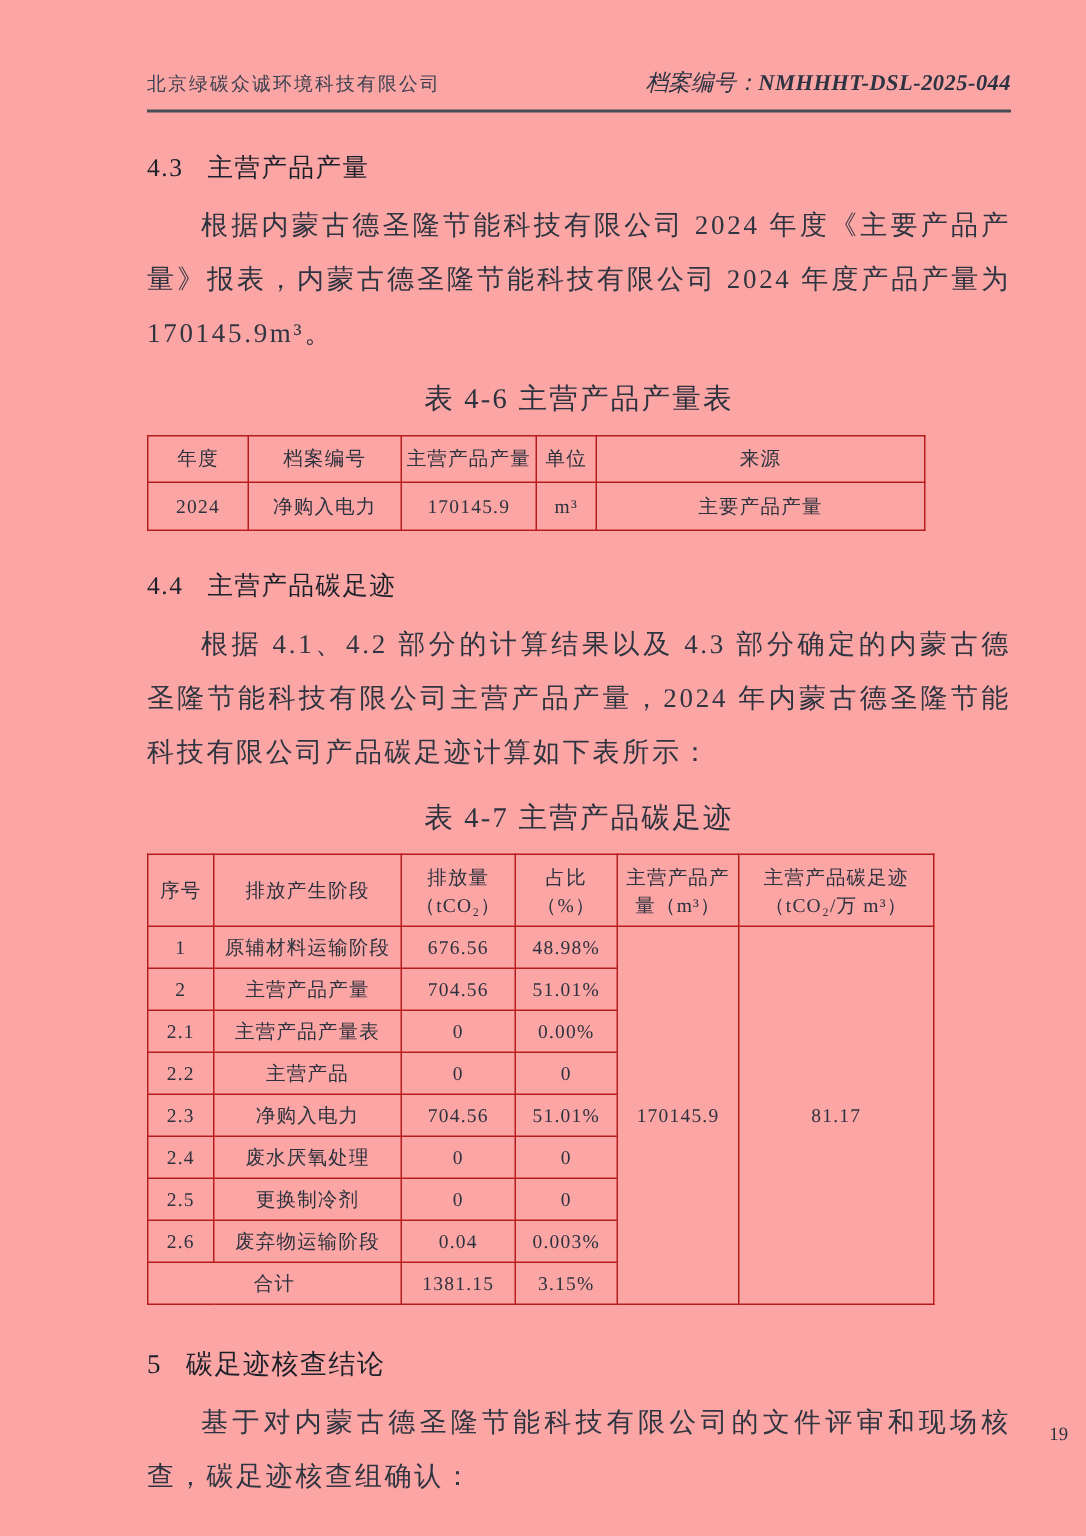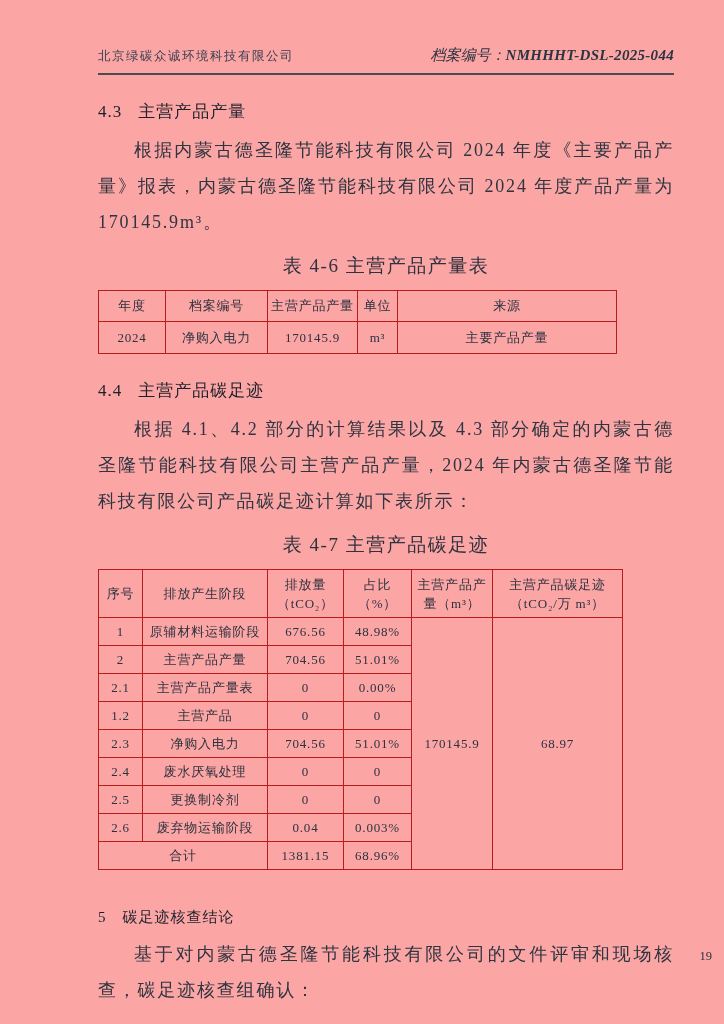--- a/index.html
+++ b/index.html
@@ -13,21 +13,21 @@
   
   .doc-header { display:flex; justify-content:space-between; align-items:baseline; }
   .company { font-size:12.5px; letter-spacing:1.5px; color:#3a4150; }
   .archive { font-size:15px; color:#2c3342;font-style:italic; }
   .archive .num { font-weight:bold; letter-spacing:0.3px; }
   .header-rule { border-bottom:2px solid #474c55; margin-top:8px; }
 
   
   .sec-heading { margin:25px 0 0 0; font-weight:normal; color:#1b2029; font-size:17px; letter-spacing:1px; }
   .sec-heading .sec-num { display:inline-block; margin-right:16px; }
-  .sec-heading.big { font-size:15px; margin-top:38px; }
+  .sec-heading.big { font-size:18px; margin-top:27px; }
 
   
   .para {
     margin:9px 0 0 0; font-size:18px; line-height:36px;
     text-align:justify; text-indent:2em; letter-spacing:1.8px; color:#2e3540;
   }
 
   
   .tbl-caption { margin-top:13px; text-align:center; font-size:19px; letter-spacing:1.5px; color:#2c323e; }
 
@@ -114,36 +114,36 @@
       <th>占比（%）</th>
       <th>主营产品产量（m³）</th>
       <th>主营产品碳足迹（tCO₂/万 m³）</th>
     </tr>
     <tr>
       <td>1</td>
       <td>原辅材料运输阶段</td>
       <td>676.56</td>
       <td>48.98%</td>
       <td rowspan="9">170145.9</td>
-      <td rowspan="9">68.97</td>
+      <td rowspan="9">81.17</td>
     </tr>
     <tr>
       <td>2</td>
       <td>主营产品产量</td>
       <td>704.56</td>
       <td>51.01%</td>
     </tr>
     <tr>
       <td>2.1</td>
       <td>主营产品产量表</td>
       <td>0</td>
       <td>0.00%</td>
     </tr>
     <tr>
-      <td>1.2</td>
+      <td>2.2</td>
       <td>主营产品</td>
       <td>0</td>
       <td>0</td>
     </tr>
     <tr>
       <td>2.3</td>
       <td>净购入电力</td>
       <td>704.56</td>
       <td>51.01%</td>
     </tr>
@@ -161,21 +161,21 @@
     </tr>
     <tr>
       <td>2.6</td>
       <td>废弃物运输阶段</td>
       <td>0.04</td>
       <td>0.003%</td>
     </tr>
     <tr>
       <td colspan="2">合计</td>
       <td>1381.15</td>
-      <td>68.96%</td>
+      <td>3.15%</td>
     </tr>
   </tbody>
     </table>
 
   <h2 class="sec-heading big"><span class="sec-num">5</span><span>碳足迹核查结论</span></h2>
 
   <p class="para">基于对内蒙古德圣隆节能科技有限公司的文件评审和现场核查，碳足迹核查组确认：</p>
 
   <div class="page-number">19</div>
 

